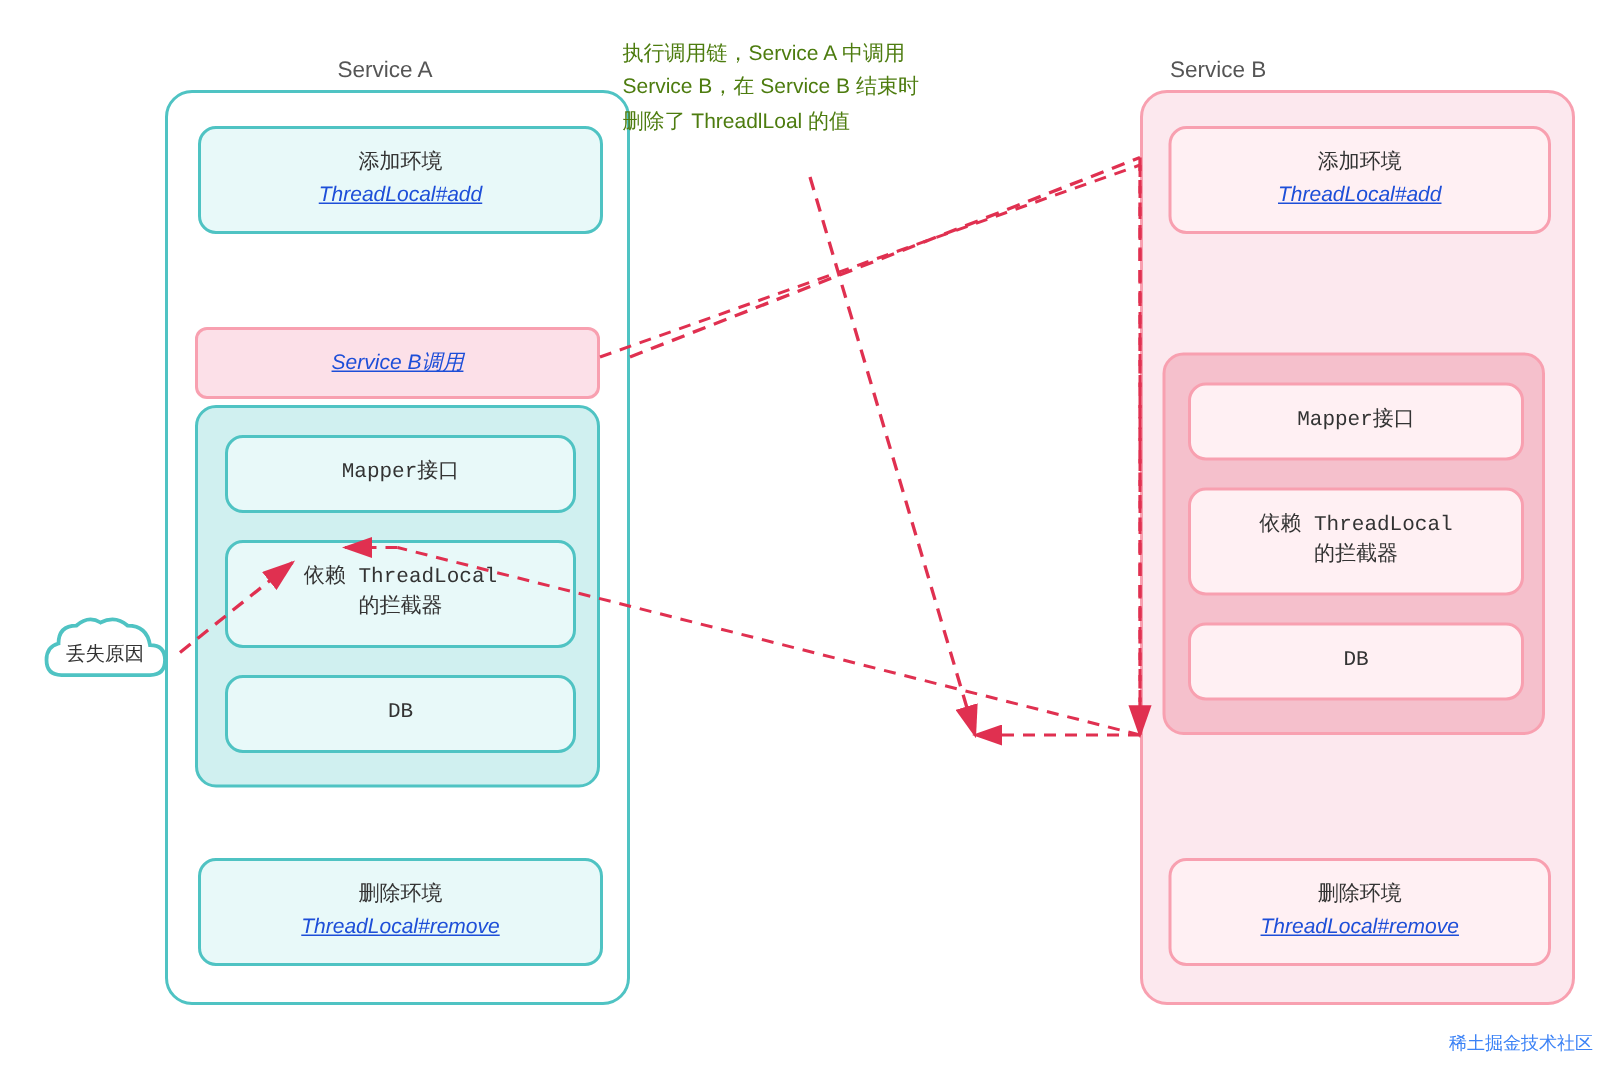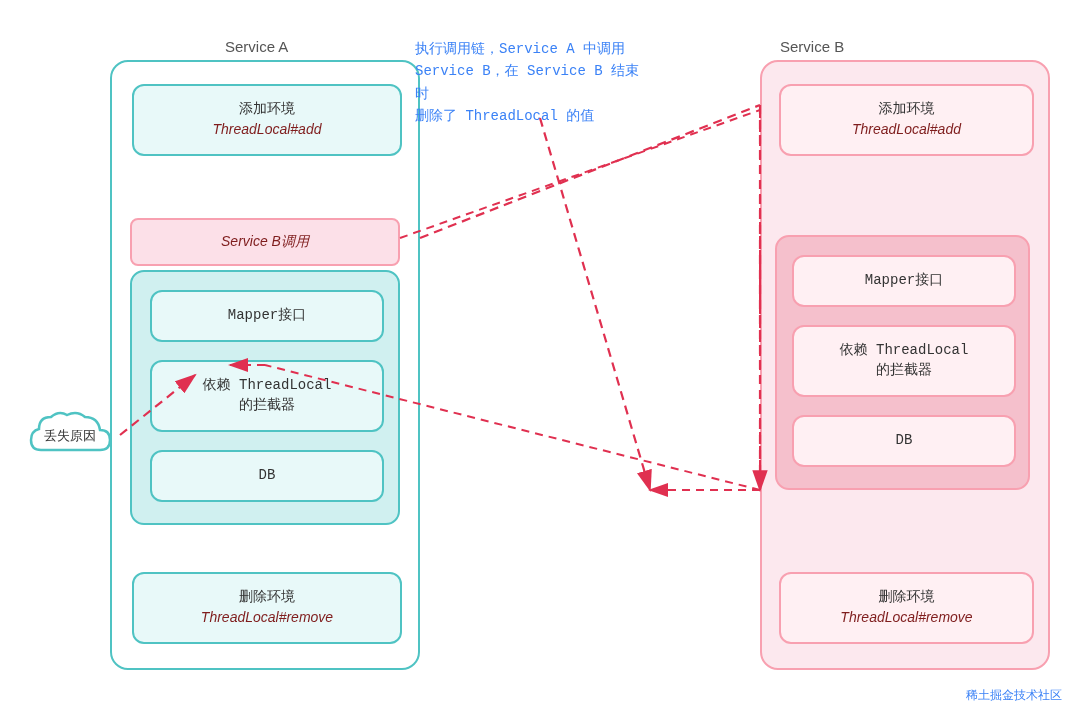--- a/index.html
+++ b/index.html
@@ -115,43 +115,43 @@
     .box-text {
       font-size: 14px;
       color: #333;
       line-height: 1.4;
       font-family: Liberation Mono, monospace;
     }
 
     .box-text-italic {
       font-style: italic;
       font-size: 14px;
-      color: #7f1d1d;
+      color: #1d4ed8;
       line-height: 1.4;
+      text-decoration: underline;
     }
 
     
     .cloud {
       position: absolute;
       top: 395px;
       left: 15px;
       width: 110px;
       height: 80px;
     }
 
     
     .annotation {
       position: absolute;
-      top: 38px;
+      top: 24px;
       left: 415px;
       width: 230px;
       font-size: 14px;
-      color: #3b82f6;
+      color: #4d7c0f;
       line-height: 1.6;
-      font-family: Liberation Mono, monospace;
     }
 
     
     .watermark {
       position: absolute;
       bottom: 12px;
       right: 18px;
       font-size: 12px;
       color: #3b82f6;
     }
@@ -246,21 +246,21 @@
     </div>
 
     <div class="inner-box-pink" style="position:absolute; top:178px; left:15px; width:224px; height:52px;">
       <div class="box-text">DB</div>
     </div>
   </div>
 
   <div class="annotation">
     <div>执行调用链，Service A 中调用</div>
     <div>Service B，在 Service B 结束时</div>
-    <div>删除了 ThreadLocal 的值</div>
+    <div>删除了 ThreadlLoal 的值</div>
   </div>
 
   <svg class="cloud" viewBox="0 0 110 80" xmlns="http://www.w3.org/2000/svg">
     <path d="M85,55 Q95,55 95,45 Q95,35 85,35 Q83,22 70,22 Q62,15 52,20 Q44,15 36,22 Q24,22 24,34 Q16,36 16,45 Q16,55 26,55 Z" fill="white" stroke="#4fc3c3" stroke-width="2.5" fill-opacity="0.85"></path>
     <text x="55" y="45" text-anchor="middle" font-size="13" fill="#333" font-family="Arial">
       <tspan>丢失原因</tspan>
     </text>
   </svg>
 
   <svg class="arrows-svg" xmlns="http://www.w3.org/2000/svg">

